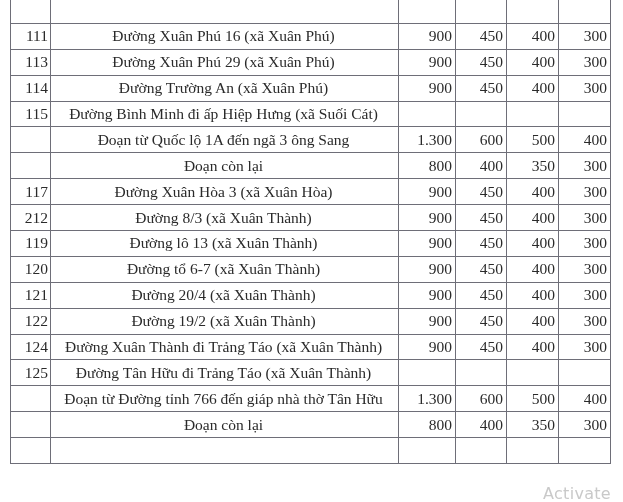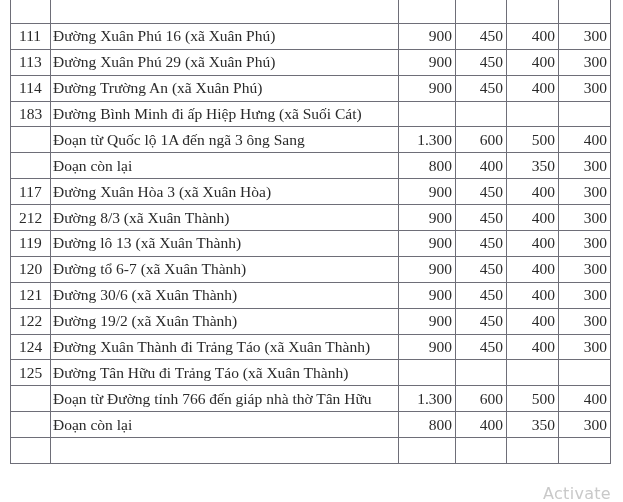--- a/index.html
+++ b/index.html
@@ -19,22 +19,22 @@
   }
   td {
     border: 1px solid #6e6e78;
     height: 24.9px;
     padding: 0 4px;
     white-space: nowrap;
     overflow: hidden;
     vertical-align: middle;
     line-height: 20px;
   }
-  td.stt { text-align: left; width: 32px; padding: 0 8px; }
-  td.name { text-align: left; padding-left: 2px; margin-left: 37px; }
+  td.stt { text-align: right; width: 32px; padding: 0 2px; }
+  td.name { text-align: center; padding-left: 2px; margin-left: 37px; }
   td.val { text-align: right; padding-right: 3px; }
   col.c-stt { width: 40px; }
   col.c-name { width: 348px; }
   col.c-v1 { width: 57px; }
   col.c-v2 { width: 51px; }
   col.c-v3 { width: 52px; }
   col.c-v4 { width: 52px; }
   .watermark {
     position: absolute; left: 543px; top: 484px;
     font-family: "DejaVu Sans", sans-serif;
@@ -81,21 +81,21 @@
         </tr>
         <tr>
           <td class="stt">114</td>
           <td class="name">Đường Trường An (xã Xuân Phú)</td>
           <td class="val">900</td>
           <td class="val">450</td>
           <td class="val">400</td>
           <td class="val">300</td>
         </tr>
         <tr>
-          <td class="stt">183</td>
+          <td class="stt">115</td>
           <td class="name">Đường Bình Minh đi ấp Hiệp Hưng (xã Suối Cát)</td>
           <td class="val"></td>
           <td class="val"></td>
           <td class="val"></td>
           <td class="val"></td>
         </tr>
         <tr>
           <td class="stt"></td>
           <td class="name">Đoạn từ Quốc lộ 1A đến ngã 3 ông Sang</td>
           <td class="val">1.300</td>
@@ -138,21 +138,21 @@
         <tr>
           <td class="stt">120</td>
           <td class="name">Đường tổ 6-7 (xã Xuân Thành)</td>
           <td class="val">900</td>
           <td class="val">450</td>
           <td class="val">400</td>
           <td class="val">300</td>
         </tr>
         <tr>
           <td class="stt">121</td>
-          <td class="name">Đường 30/6 (xã Xuân Thành)</td>
+          <td class="name">Đường 20/4 (xã Xuân Thành)</td>
           <td class="val">900</td>
           <td class="val">450</td>
           <td class="val">400</td>
           <td class="val">300</td>
         </tr>
         <tr>
           <td class="stt">122</td>
           <td class="name">Đường 19/2 (xã Xuân Thành)</td>
           <td class="val">900</td>
           <td class="val">450</td>

